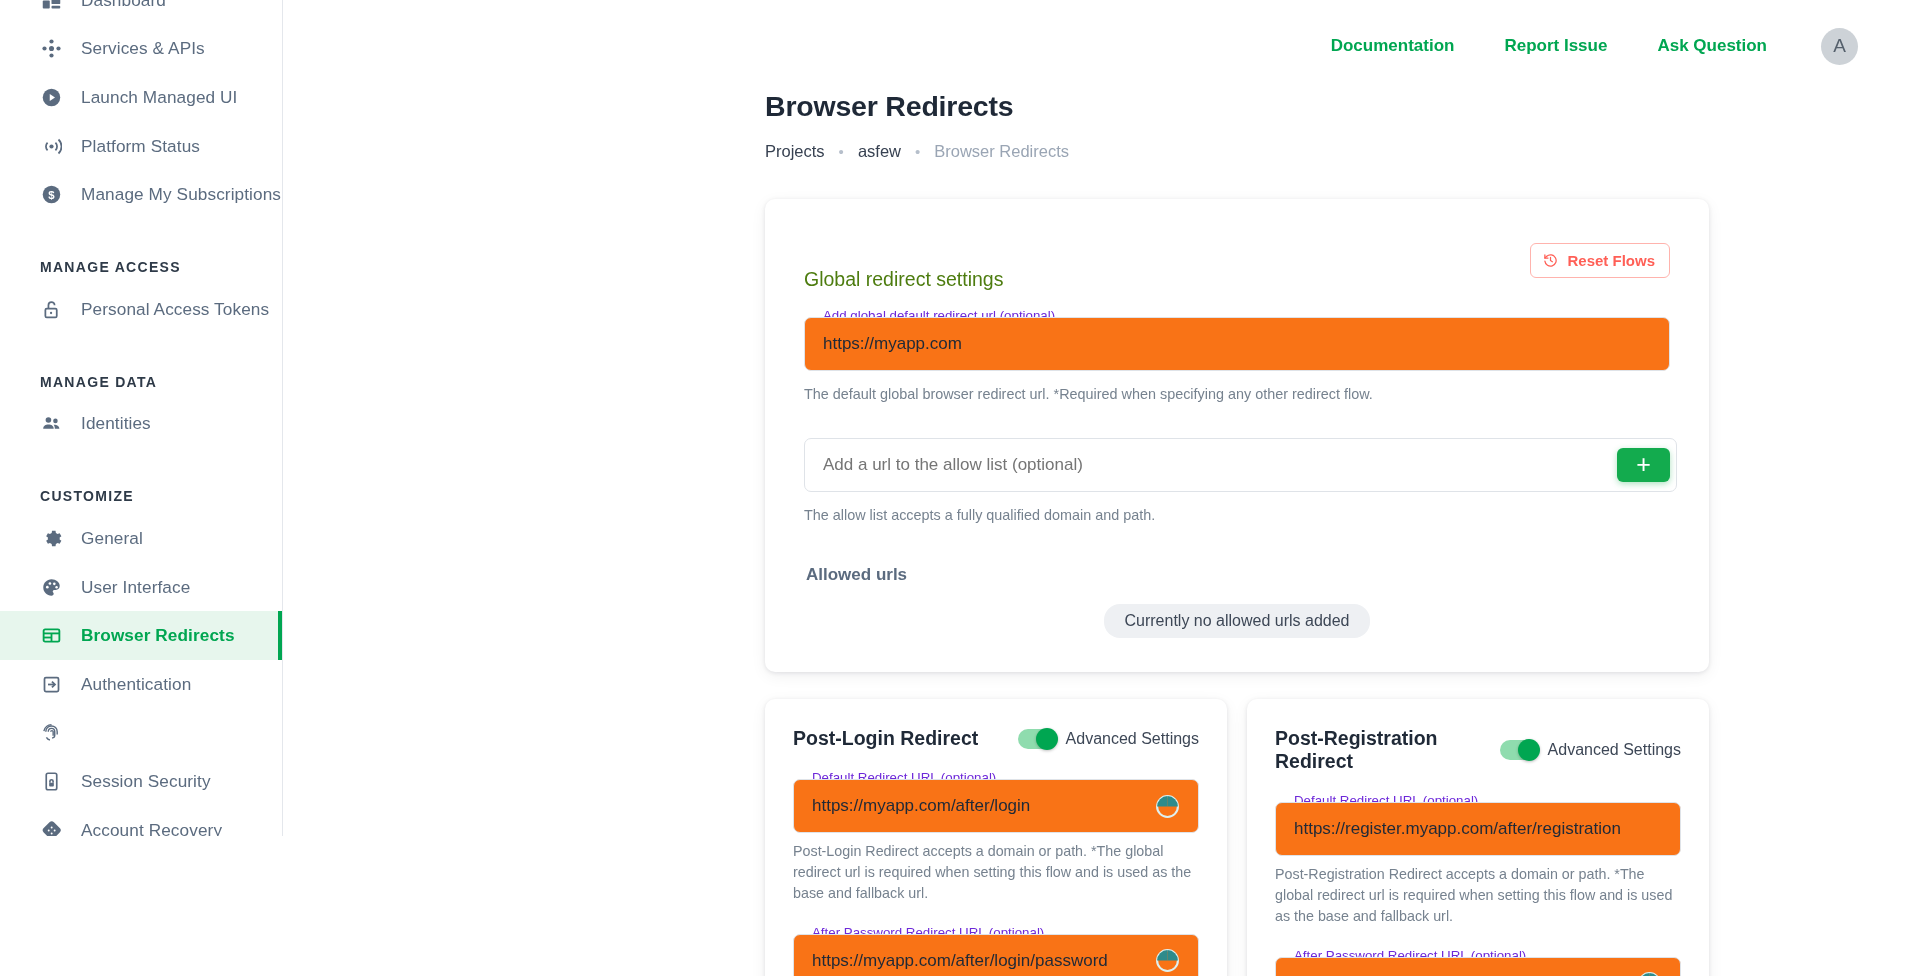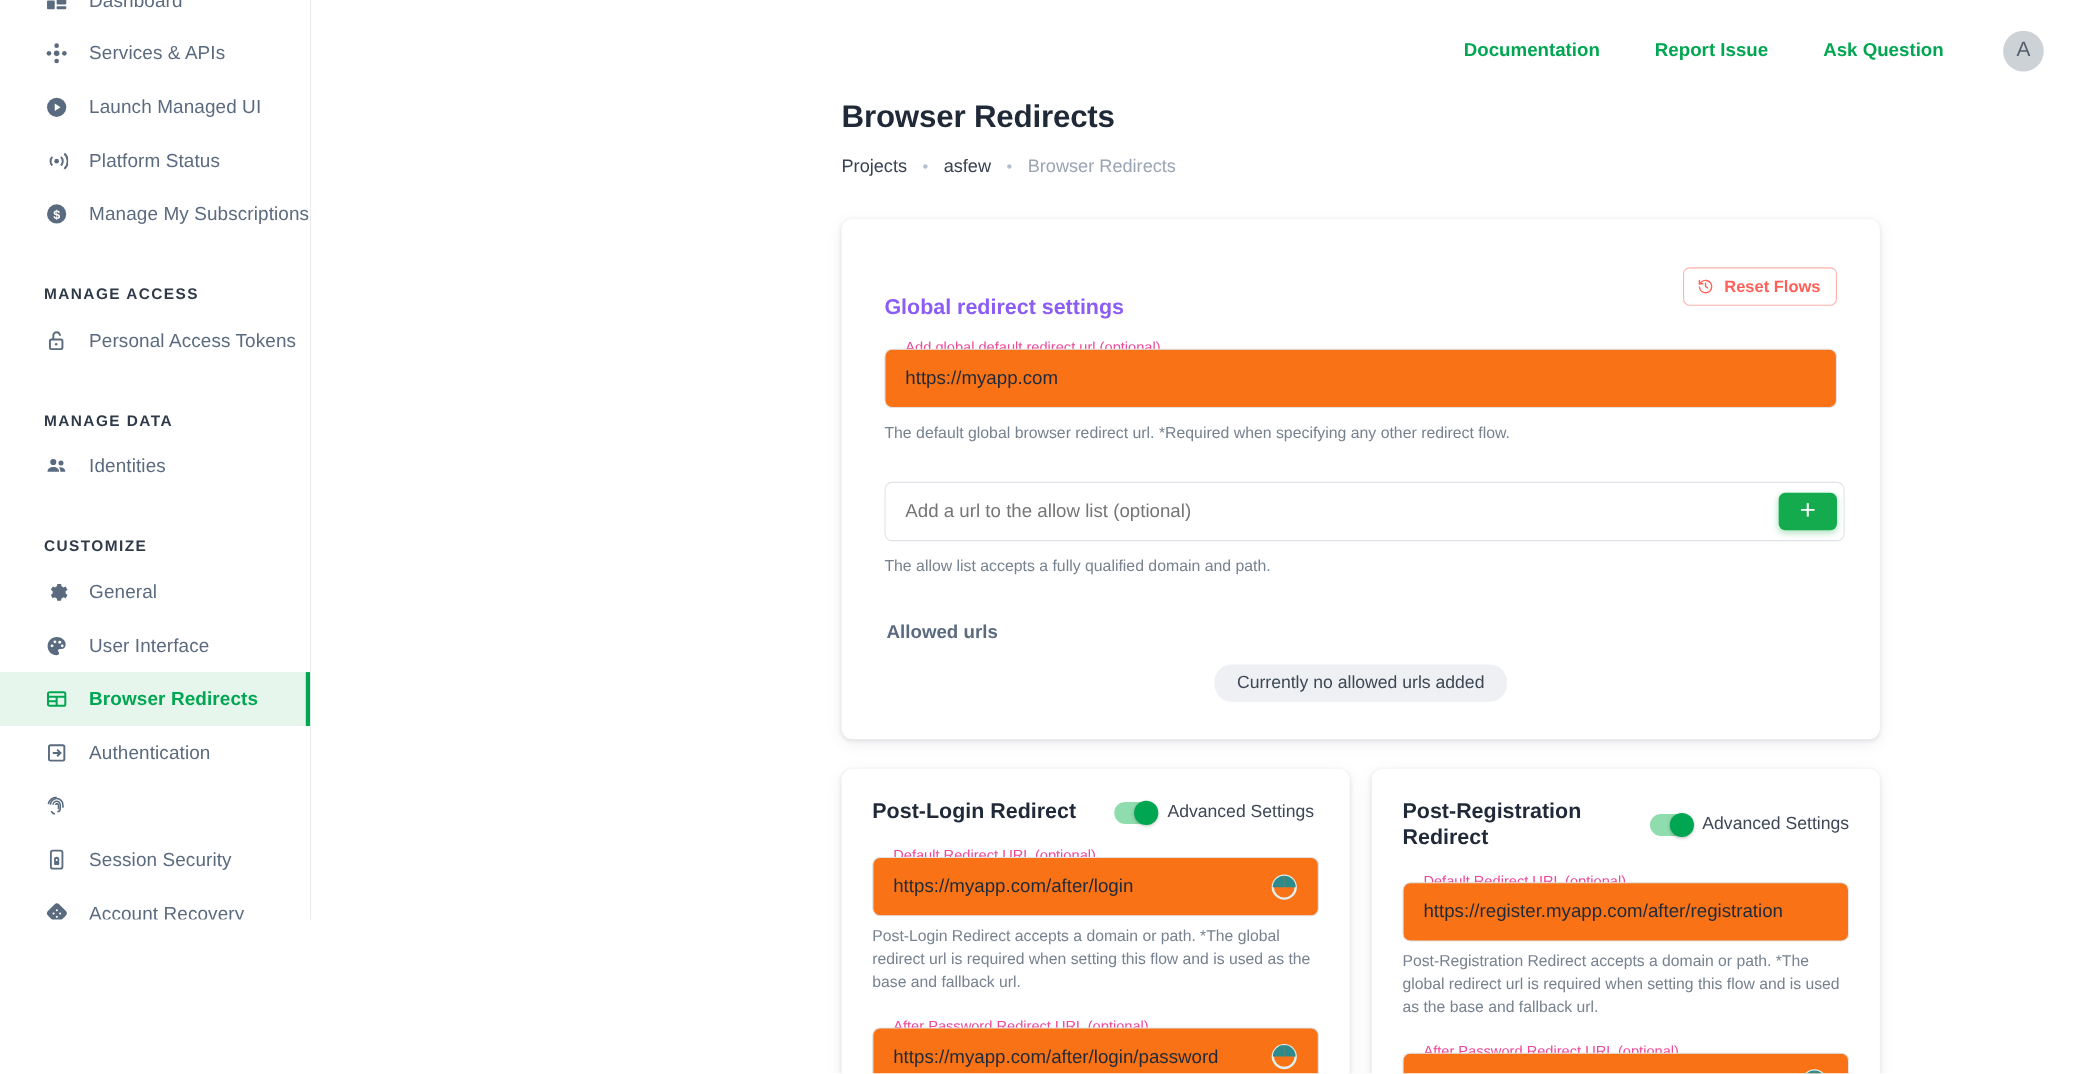--- a/index.html
+++ b/index.html
@@ -158,22 +158,22 @@
   .card-global { padding: 32px 39px 34px 39px; }
 
   .card-head {
     display: flex;
     align-items: center;
     justify-content: space-between;
     margin-bottom: 26px;
   }
   .card-title {
     font-size: 19.5px;
-    font-weight: bold;
-    color: #8b5cf6;
+    font-weight: normal;
+    color: #4d7c0f;
     margin-top: 37px;
   }
 
   .btn-reset {
     display: inline-flex;
     align-items: center;
     gap: 9px;
     border: 1px solid #ffb3ad;
     border-radius: 6px;
     background: #fff;
@@ -198,21 +198,21 @@
     background: #f97316;
     position: relative;
   }
   .field-label {
     position: absolute;
     top: -8px;
     left: 14px;
     background: #fff;
     padding: 0 5px;
     font-size: 13.3px;
-    color: #ec4899;
+    color: #6d28d9;
     line-height: 1;
     white-space: nowrap;
   }
   .field-value {
     font-size: 17px;
     color: #1f2937;
     border: none;
     outline: none;
     background: transparent;
     width: 100%;
@@ -282,20 +282,21 @@
     gap: 20px;
     margin-top: 27px;
   }
   .card-flow {
     flex: 1 1 0;
     padding: 28px 28px 24px 28px;
   }
   .flow-head {
     display: flex;
     align-items: center;
+    justify-content: space-between;
     margin-bottom: 29px;
     gap: 35px;
   }
   .flow-title {
     font-size: 19.5px;
     font-weight: bold;
     color: #1f2937;
   }
   .toggle-wrap {
     display: flex;

